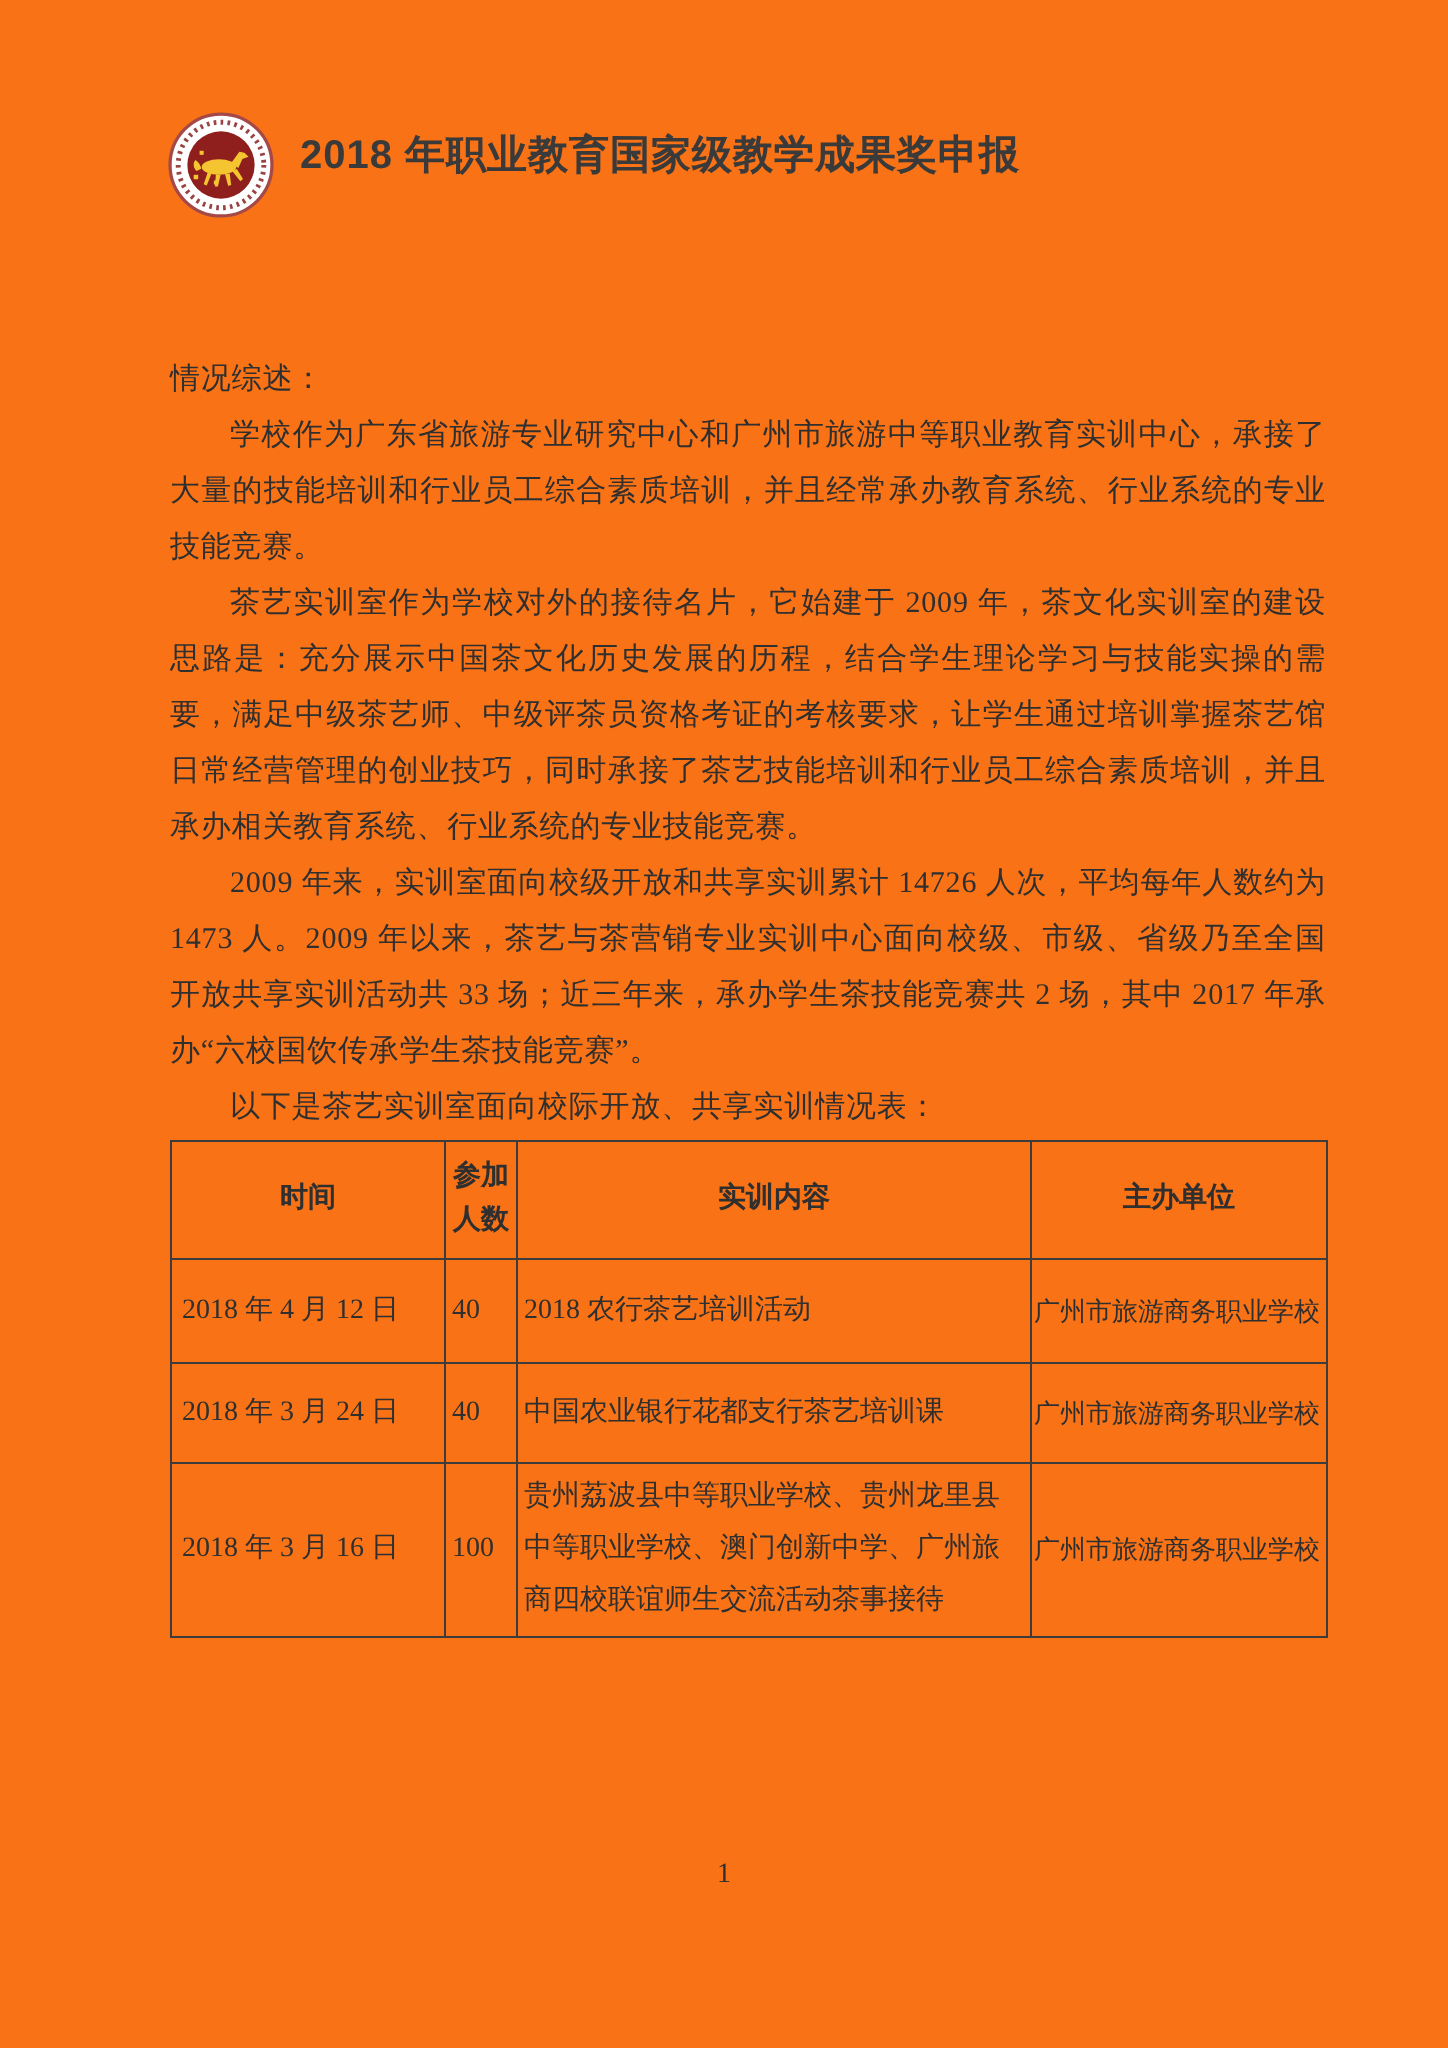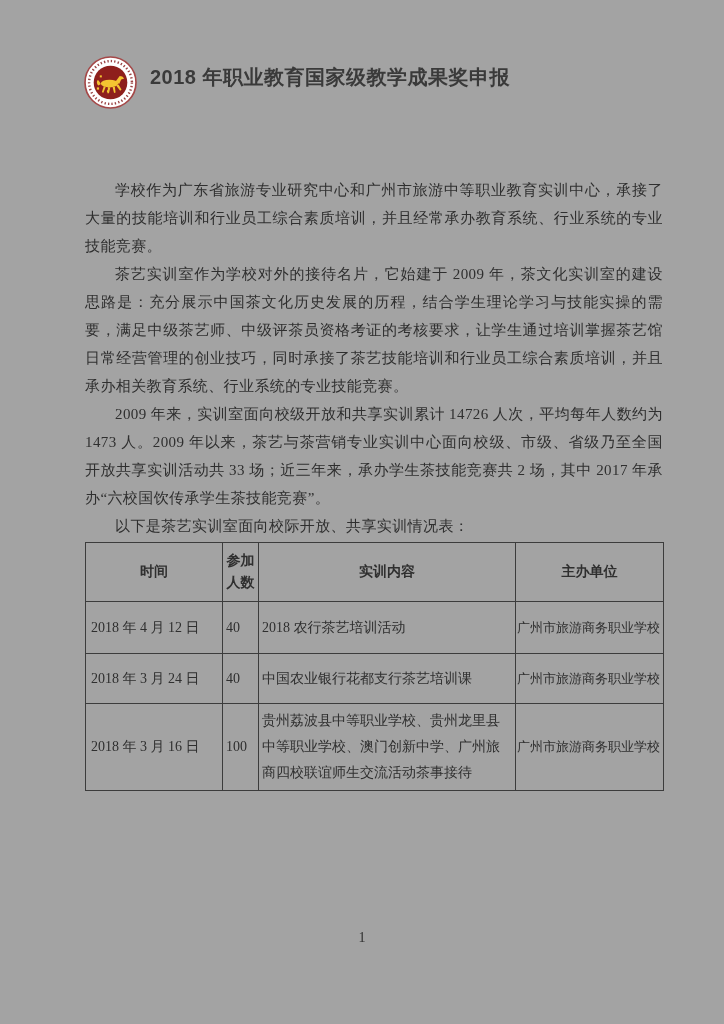--- a/index.html
+++ b/index.html
@@ -1,20 +1,20 @@
 <!DOCTYPE html>
 <html><head>
 <meta charset="utf-8">
 <style>
   html, body { margin:0; padding:0; background:#ffffff; }
   .page {
     position:relative;
     width:724px; height:1024px;
     margin:0 auto;
-    background:#a3a3a3;
+    background:#f97316;
     overflow:hidden;
     font-family:"Liberation Serif","DejaVu Serif",serif;
     color:#2f2f2f;
   }
 
   
   .doc-header {
     position:absolute; top:56px; left:84px;
     display:flex; align-items:flex-start;
   }
@@ -107,20 +107,21 @@
           <rect x="22.5" y="33.6" width="2" height="2"></rect>
         </g>
       </svg>
     </div>
     <div class="titles">
       <h1 class="title-1">2018 年职业教育国家级教学成果奖申报</h1>
     </div>
   </header>
 
   <main class="doc-body">
+    <p class="section-label">情况综述：</p>
     <p>学校作为广东省旅游专业研究中心和广州市旅游中等职业教育实训中心，承接了大量的技能培训和行业员工综合素质培训，并且经常承办教育系统、行业系统的专业技能竞赛。</p>
     <p>茶艺实训室作为学校对外的接待名片，它始建于 2009 年，茶文化实训室的建设思路是：充分展示中国茶文化历史发展的历程，结合学生理论学习与技能实操的需要，满足中级茶艺师、中级评茶员资格考证的考核要求，让学生通过培训掌握茶艺馆日常经营管理的创业技巧，同时承接了茶艺技能培训和行业员工综合素质培训，并且承办相关教育系统、行业系统的专业技能竞赛。</p>
     <p>2009 年来，实训室面向校级开放和共享实训累计 14726 人次，平均每年人数约为 1473 人。2009 年以来，茶艺与茶营销专业实训中心面向校级、市级、省级乃至全国开放共享实训活动共 33 场；近三年来，承办学生茶技能竞赛共 2 场，其中 2017 年承办“六校国饮传承学生茶技能竞赛”。</p>
     <p>以下是茶艺实训室面向校际开放、共享实训情况表：</p>
 
     <table class="training-table">
       <colgroup>
         <col style="width:137px">
           <col style="width:36px">
           <col style="width:257px">

